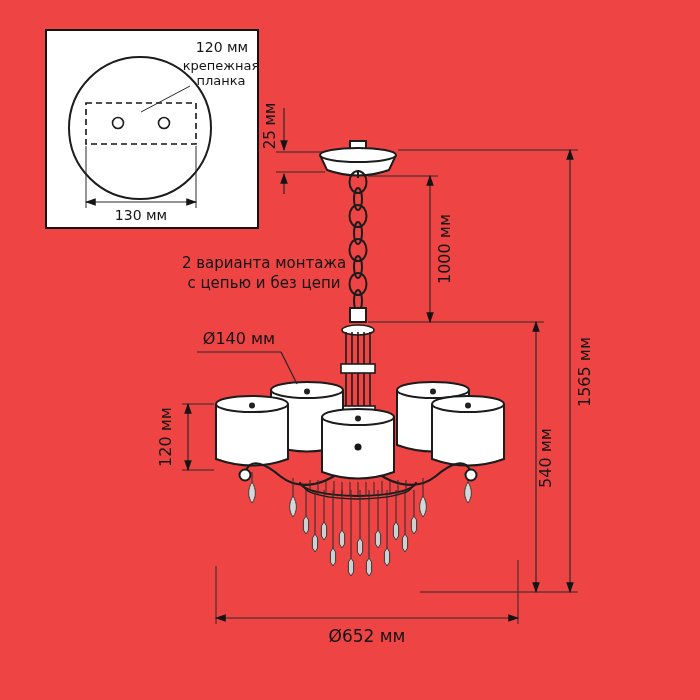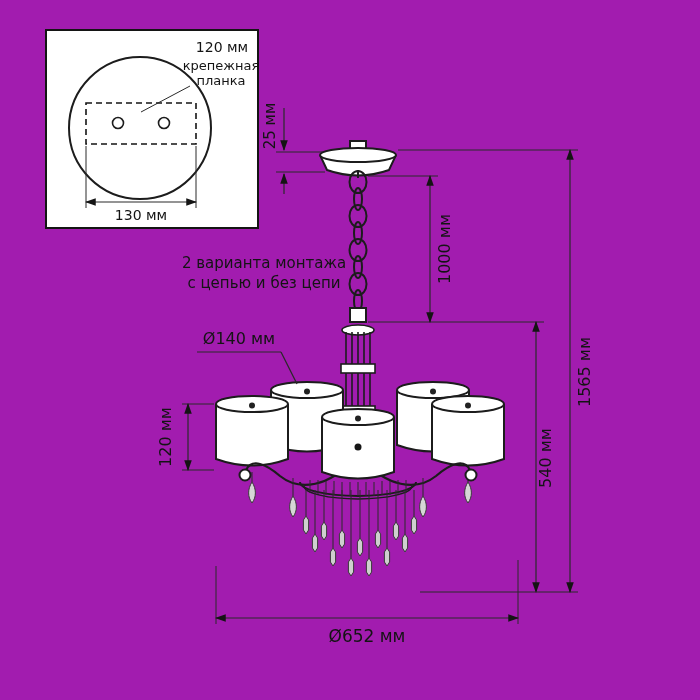--- a/index.html
+++ b/index.html
@@ -1,16 +1,16 @@
 <!DOCTYPE html>
 <html><head>
 <meta charset="utf-8">
 <style>
   html,body{margin:0;padding:0;background:#ffffff;}
-  .canvas{width:700px;height:700px;background:#a21caf;position:relative;overflow:hidden;}
+  .canvas{width:700px;height:700px;background:#ef4444;position:relative;overflow:hidden;}
   svg{position:absolute;inset:0;}
   text{font-family:"DejaVu Sans","Liberation Sans",sans-serif;fill:#141414;}
   .t13{font-size:13px}.t14{font-size:14px}.t15{font-size:15px}.t16{font-size:16px}.t17{font-size:17px}
   .draw{stroke:#1c1c1c;stroke-width:2;fill:none;}
   .drawf{stroke:#1c1c1c;stroke-width:2;fill:#ffffff;}
   .mid{stroke:#1c1c1c;stroke-width:1.6;fill:#ffffff;}
   .dim{stroke:#2a2a2a;stroke-width:1.2;fill:none;}
   .thin{stroke:#2a2a2a;stroke-width:1;fill:none;}
   .crystal{fill:#d6d6d6;stroke:#3a3a3a;stroke-width:1;}
   .prism{fill:#cfcfcf;stroke:#3a3a3a;stroke-width:1;}

